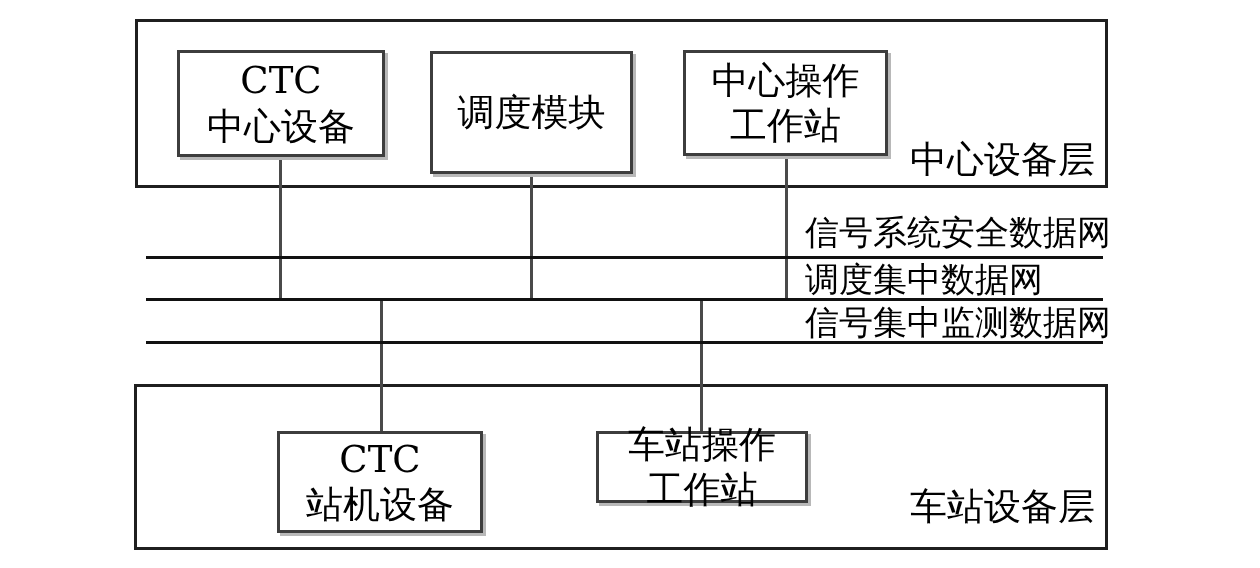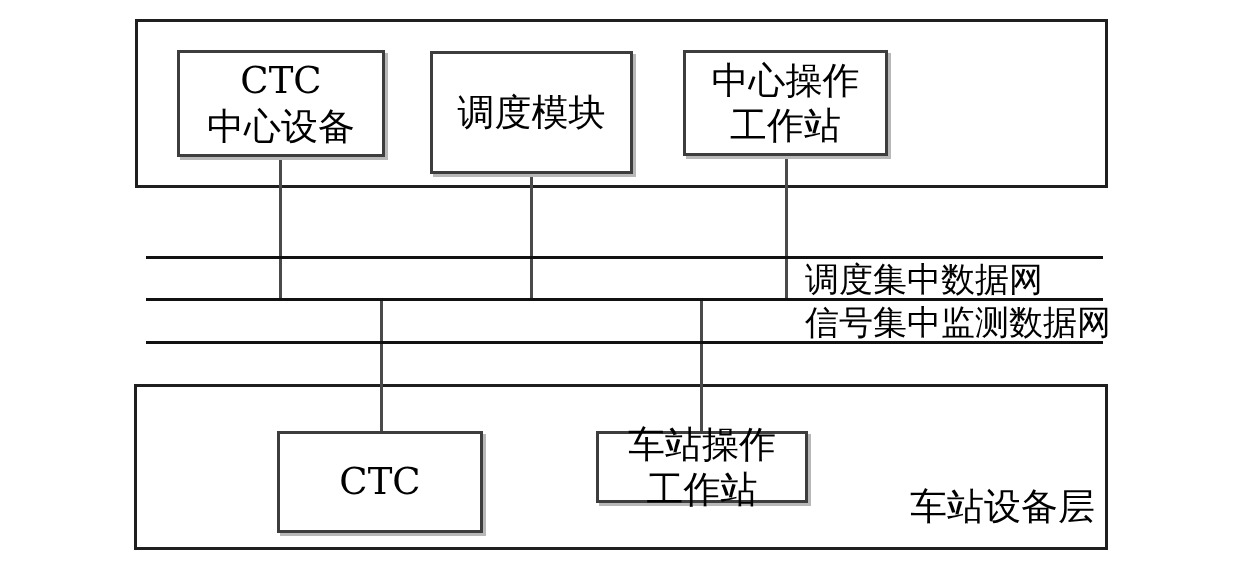--- a/index.html
+++ b/index.html
@@ -82,41 +82,44 @@
   <div class="connector" style="left:530px; top:154px; height:145px;"></div>
   <div class="connector" style="left:785px; top:154px; height:145px;"></div>
 
   <div class="connector" style="left:380px; top:298px; height:135px;"></div>
   <div class="connector" style="left:700px; top:298px; height:135px;"></div>
 
   <div class="netline" style="top:256px;"></div>
   <div class="netline" style="top:298px;"></div>
   <div class="netline" style="top:341px;"></div>
 
+  <div class="netlabel" style="top:215px;">信号系统安全数据网</div>
   <div class="netlabel" style="top:305px;">信号集中监测数据网</div>
   <div class="netlabel" style="top:262px;">调度集中数据网</div>
 
   <div class="childbox" style="left:177px; top:50px; width:208px; height:107px;">
     <span>CTC</span>
     <span>中心设备</span>
   </div>
 
   <div class="childbox" style="left:430px; top:51px; width:203px; height:123px;">
     <span>调度模块</span>
   </div>
 
   <div class="childbox" style="left:683px; top:50px; width:205px; height:106px;">
     <span>中心操作</span>
     <span>工作站</span>
   </div>
 
   <div class="childbox" style="left:277px; top:431px; width:206px; height:102px;">
     <span>CTC</span>
+    <span>站机设备</span>
   </div>
 
   <div class="childbox" style="left:596px; top:431px; width:212px; height:72px;">
     <span>车站操作</span>
     <span>工作站</span>
   </div>
 
+  <div class="layerlabel" style="top:141px;">中心设备层</div>
   <div class="layerlabel" style="top:488px;">车站设备层</div>
 
 </div>
 
 </body></html>

